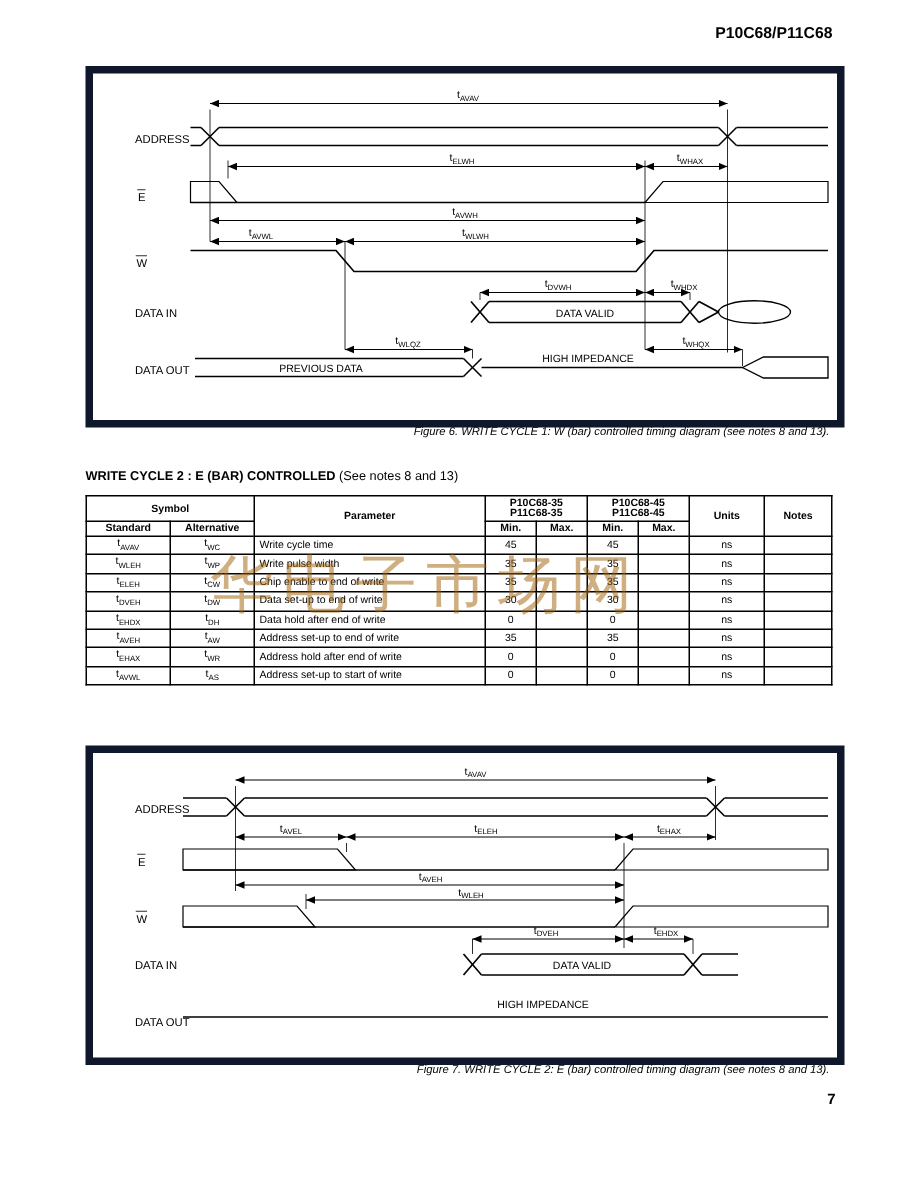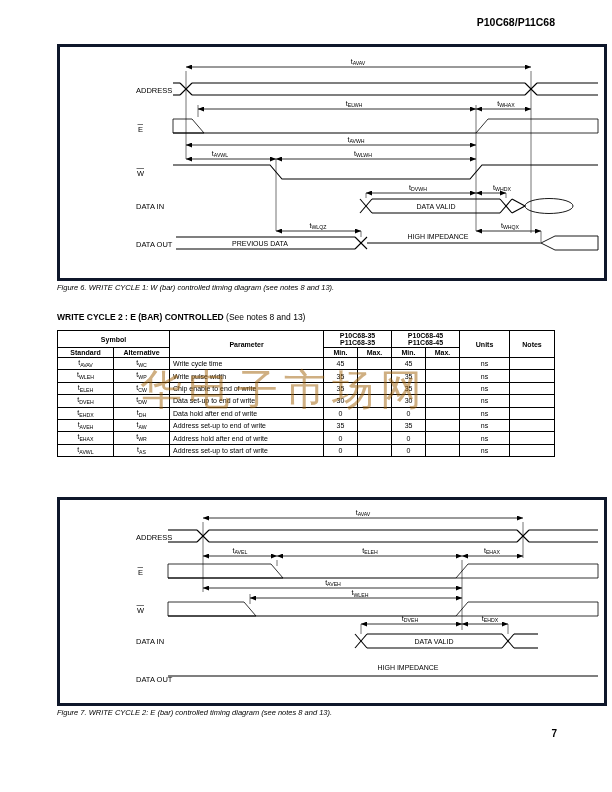--- a/index.html
+++ b/index.html
@@ -2,24 +2,24 @@
 <html><head>
 <meta charset="utf-8">
 <style>
   html,body{margin:0;padding:0;}
   body{
     width:612px;height:792px;position:relative;background:#ffffff;
     font-family:"Liberation Sans",sans-serif;color:#000;
   }
   .abs{position:absolute;}
   #doc-header{top:16px;right:57px;font-size:10.5px;font-weight:bold;text-align:center;}
-  .figbox{border:3px solid #0f172a;background:#fff;padding-left:48px;}
+  .figbox{border:5px solid #0f172a;background:#fff;}
   #fig6-box{left:57px;top:44px;width:496px;height:231px;}
   #fig7-box{left:57px;top:497px;width:496px;height:203px;}
-  .caption{left:57px;width:496px;text-align:left;font-size:7.5px;font-style:italic;}
+  .caption{left:57px;width:496px;text-align:right;font-size:7.5px;font-style:italic;}
   #fig6-caption{top:283px;}
   #fig7-caption{top:708px;}
   #section-heading{left:57px;top:312px;font-size:8.5px;}
   #section-heading .b{font-weight:bold;margin-top:25px;}
   #table-wrap{left:57px;top:330px;width:498px;}
   table{border-collapse:collapse;width:497px;table-layout:fixed;}
   th,td{border:1px solid #000;font-size:7px;padding:1px 3px;overflow:hidden;white-space:nowrap;}
   th{font-weight:bold;text-align:center;vertical-align:middle;}
   td{height:9px;}
   td.c{text-align:center;}

